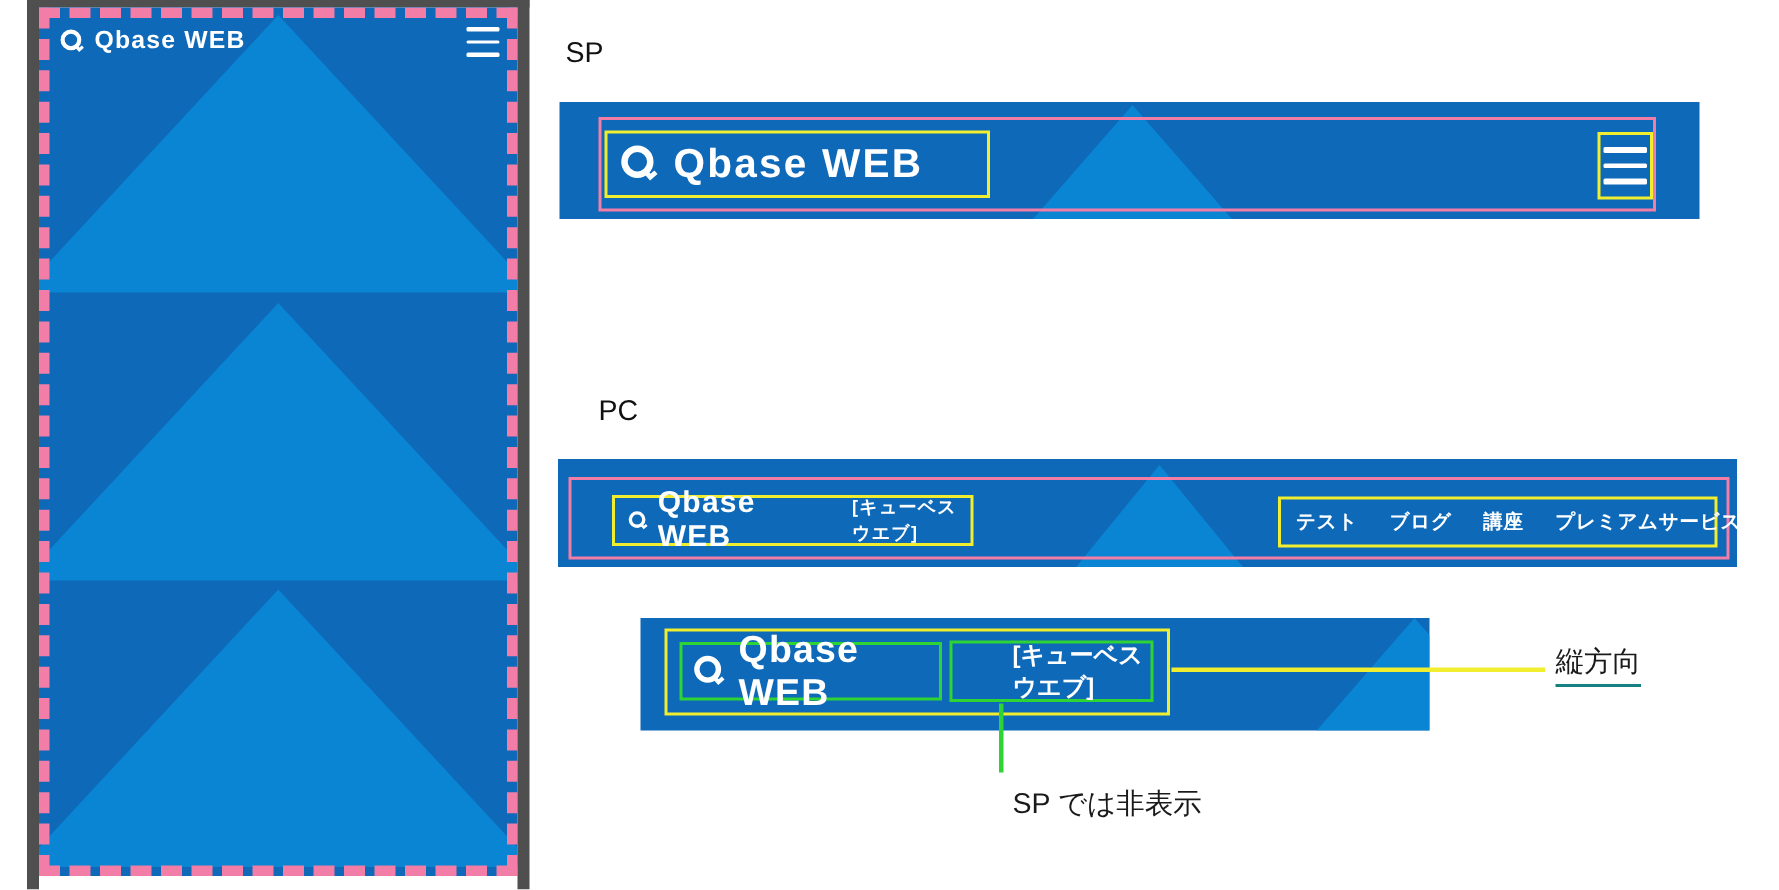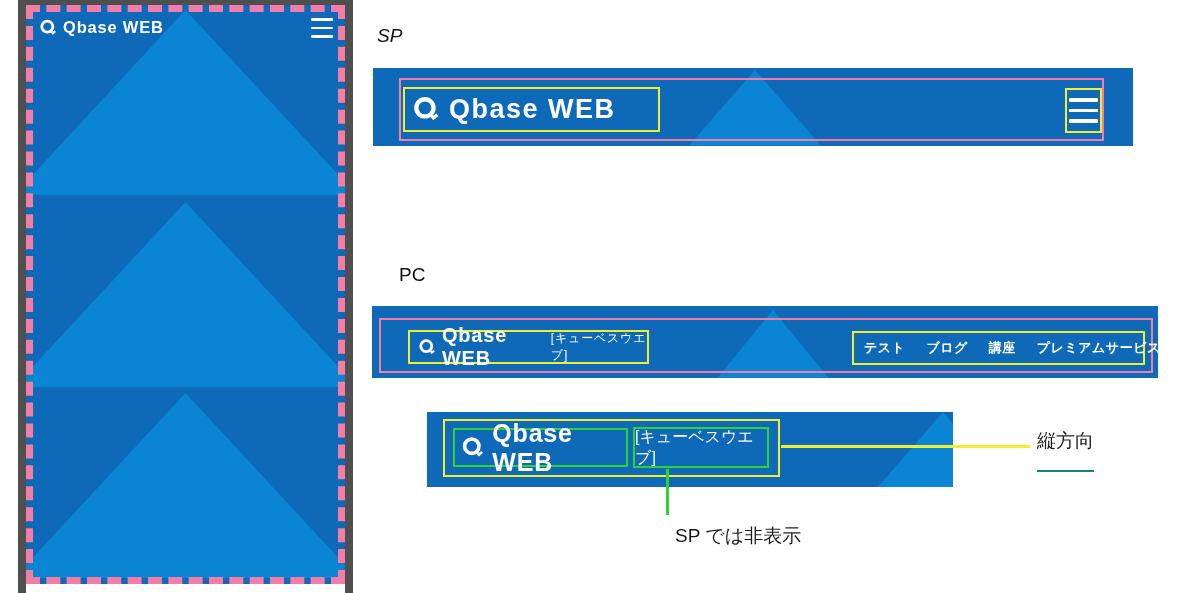--- a/index.html
+++ b/index.html
@@ -31,28 +31,28 @@
   .gbox{position:absolute;border:2px solid var(--green);}
   .logo-row{display:flex;align-items:center;color:#fff;font-weight:bold;}
 
   
   .hamburger{display:flex;flex-direction:column;justify-content:center;gap:7px;}
   .hamburger i{display:block;background:#fff;border-radius:1px;}
 
   
   .sec-label{font-size:19px;color:#111;}
   .ann{font-size:19px;color:#1a1a1a;}
-  .ann.u{border-bottom:2px solid var(--teal);padding-bottom:16px;}
+  .ann.u{border-bottom:2px solid var(--teal);padding-bottom:2px;}
   .yline{background:var(--yellow);}
   .gline{background:var(--green);}
 
   
   .nav-row{display:flex;align-items:center;height:100%;padding-left:10px;gap:21px;color:#fff;font-weight:bold;font-size:13px;letter-spacing:.5px;white-space:nowrap;}
   .nav-item{cursor:pointer;}
-  .reading{font-weight:normal;}
+  .reading{font-weight:bold;margin-left:40px;}
 </style>
 </head>
 <body>
 
 <div id="canvas">
 
   <div class="abs rail" style="left:18px;top:0;width:8px;height:593px;"></div>
   <div class="abs rail" style="left:345px;top:0;width:8px;height:593px;"></div>
   <div class="abs rail" style="left:18px;top:0;width:335px;height:5px;"></div>
 
@@ -72,21 +72,21 @@
       </div>
       <div class="hamburger" style="gap:6px;">
         <i style="width:22px;height:2.5px;"></i>
           <i style="width:22px;height:2.5px;"></i>
           <i style="width:22px;height:2.5px;"></i>
       </div>
     </div>
     <div class="dash-border"></div>
   </div>
 
-  <div class="abs sec-label" style="left:377px;top:25px;font-style:italic;">SP</div>
+  <div class="abs sec-label" style="left:377px;top:25px;">SP</div>
 
   <div class="abs bar" style="left:373px;top:68px;width:760px;height:78px;">
     <svg class="tri" width="760" height="78">
       <polygon points="382,2 286,112 478,112" fill="#0a85d3"></polygon>
     </svg>
     <div class="pink-box" style="left:26px;top:10px;width:705px;height:63px;"></div>
     <div class="ybox logo-row" style="left:30px;top:19px;width:257px;height:45px;padding-left:7px;gap:9px;font-size:27px;letter-spacing:1.5px;">
       <svg width="28" height="28" viewBox="0 0 26 26">
         <circle cx="12" cy="11" r="8" stroke="#fff" stroke-width="4" fill="none"></circle>
         <path d="M16 16 l4 4.5 3.5 -3" stroke="#fff" stroke-width="3" fill="none"></path>

